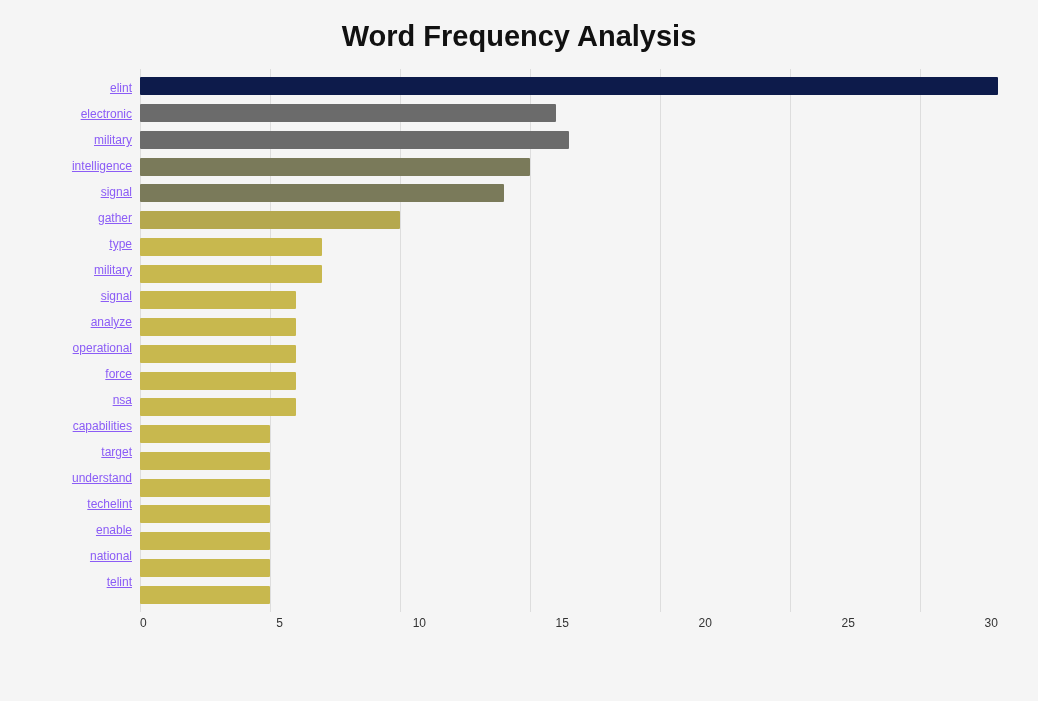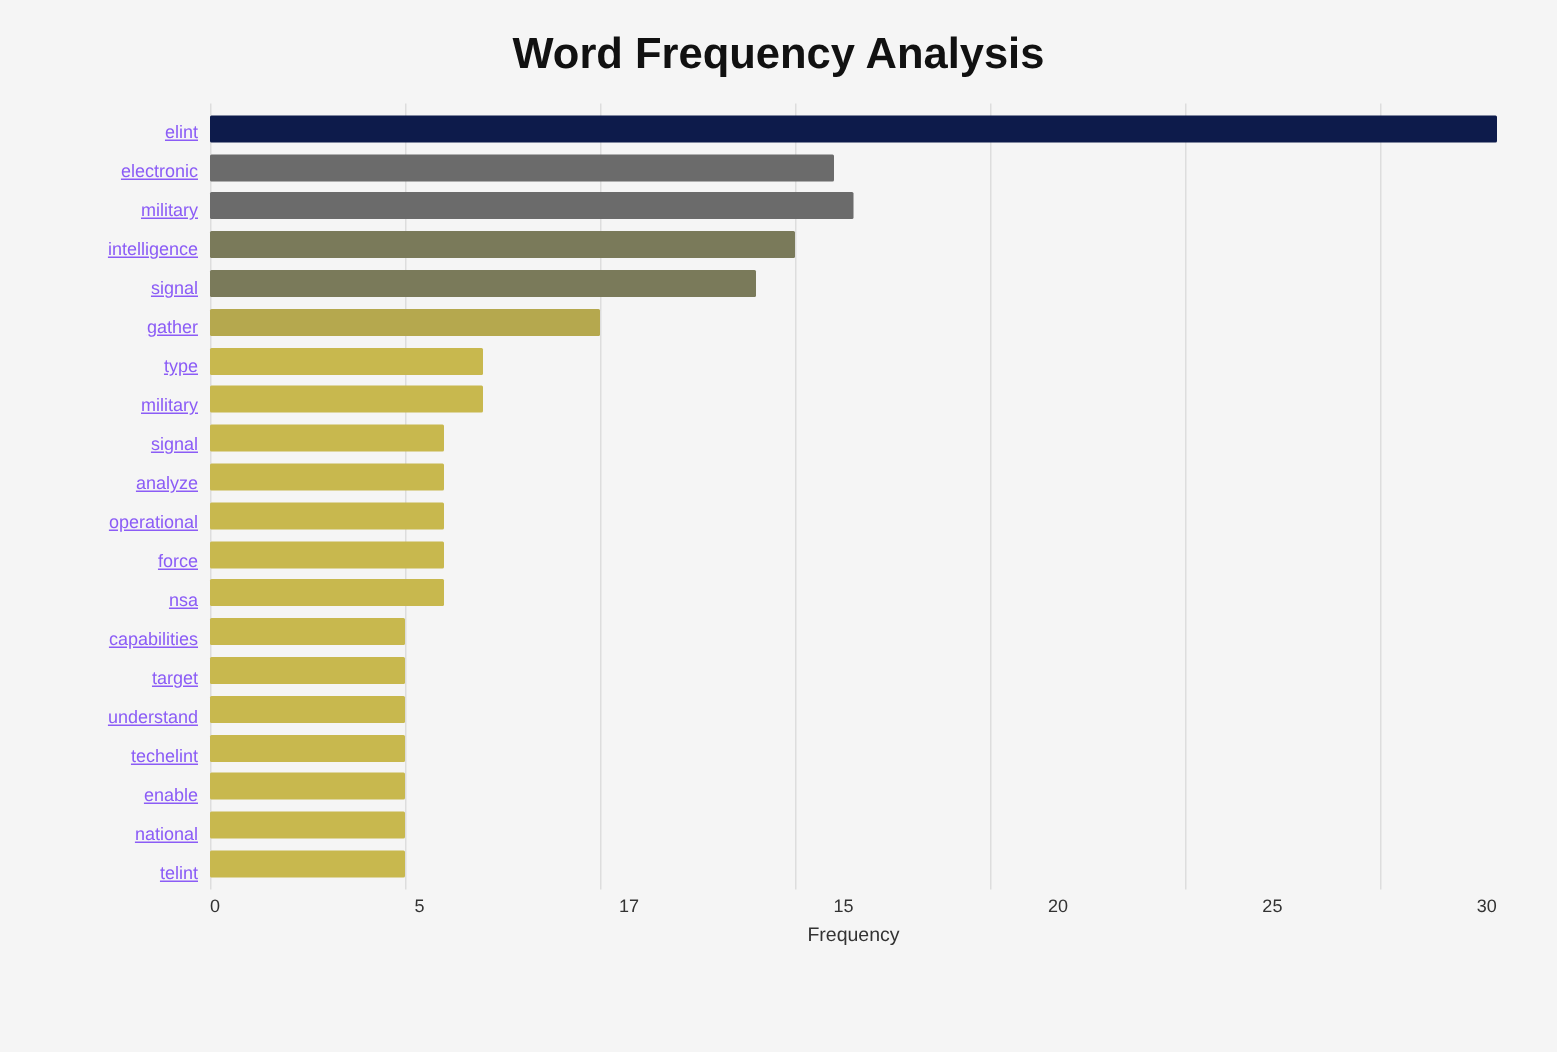--- a/index.html
+++ b/index.html
@@ -209,23 +209,22 @@
             </div>
             <div class="bar-row">
               <div class="bar" style="width: 15.1515%; background-color: rgb(200, 184, 78);"></div>
             </div>
           </div>
       </div>
       <div class="bottom-section">
         <div class="x-axis" id="x-axis">
             <span class="x-tick">0</span>
             <span class="x-tick">5</span>
-            <span class="x-tick">17</span>
+            <span class="x-tick">10</span>
             <span class="x-tick">15</span>
             <span class="x-tick">20</span>
             <span class="x-tick">25</span>
             <span class="x-tick">30</span>
           </div>
-        <div class="x-axis-label">Frequency</div>
       </div>
     </div>
   </div>
 </div>
 
 </body></html>

